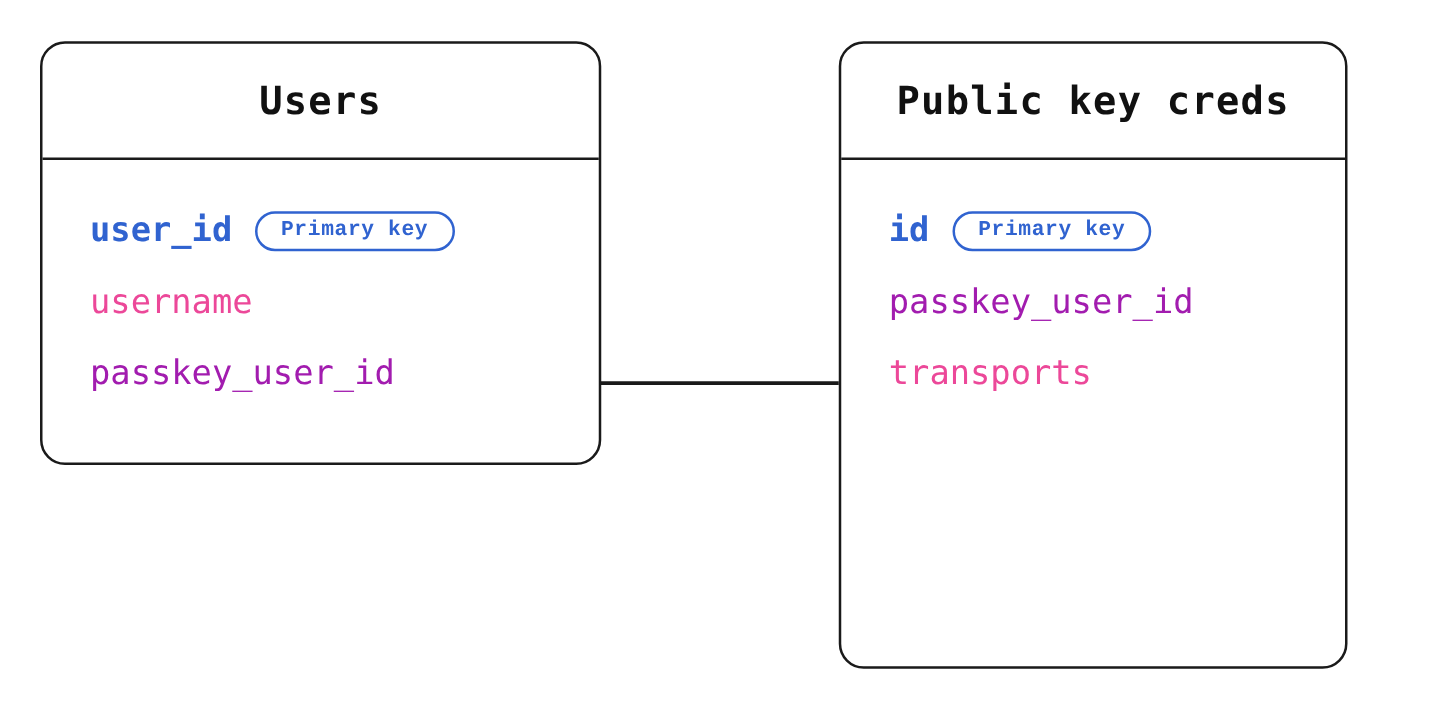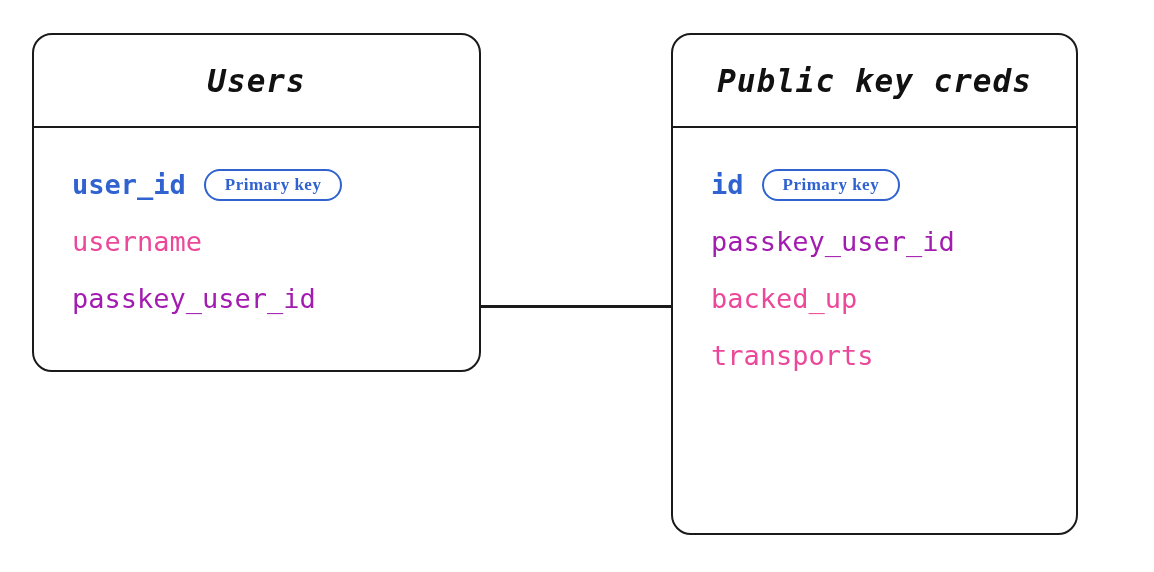--- a/index.html
+++ b/index.html
@@ -33,21 +33,20 @@
     display: flex;
     align-items: center;
     justify-content: center;
     border-bottom: 2px solid #1a1a1a;
     font-family: "DejaVu Sans Mono", "Liberation Mono", monospace;
     font-weight: bold;
     font-size: 31px;
     letter-spacing: 1px;
     color: #111111;
     white-space: nowrap;
-    font-style: italic;
   }
   .entity-fields {
     padding: 28px 0 22px 0;
   }
   .field-row {
     display: flex;
     align-items: center;
     height: 57px;
     padding-left: 38px;
     box-sizing: border-box;
@@ -67,21 +66,21 @@
   .badge {
     margin-left: 18px;
     display: inline-flex;
     align-items: center;
     justify-content: center;
     box-sizing: border-box;
     height: 32px;
     padding: 0 19px;
     border: 2px solid #3063d0;
     border-radius: 999px;
-    font-family: Liberation Serif, serif;
+    font-family: Liberation Mono, monospace;
     font-size: 17px;
     font-weight: bold;
     letter-spacing: 0.5px;
     color: #3063d0;
     white-space: nowrap;
     background: #ffffff;
   }
 
   
   .connector {
@@ -124,23 +123,20 @@
       <div class="field-row">
         <span class="field-name pk">id</span>
         <span class="badge">Primary key</span>
       </div>
 
 
       <div class="field-row">
         <span class="field-name fk">passkey_user_id</span>
       </div>
 
-      <div class="field-row">
-        <span class="field-name plain">backed_up</span>
-      </div>
 
 
       <div class="field-row">
         <span class="field-name plain">transports</span>
       </div>
 
     </div>
   </div>
 
 </div>

